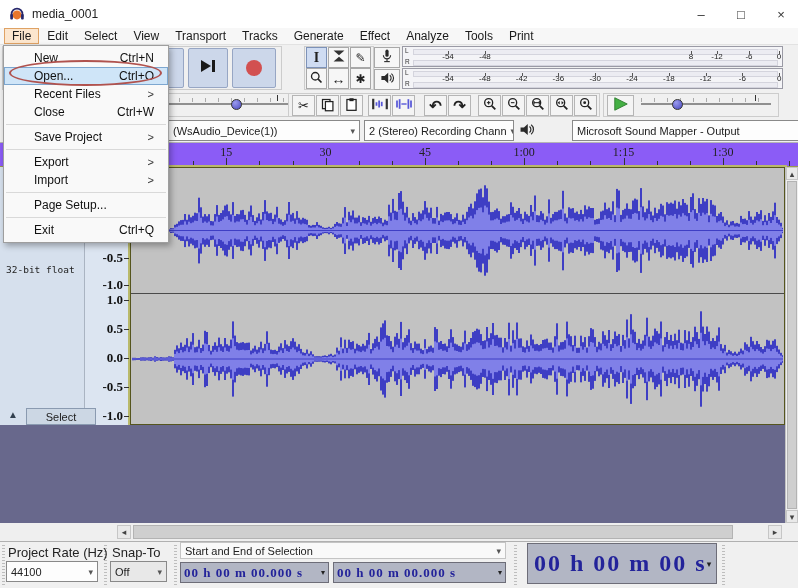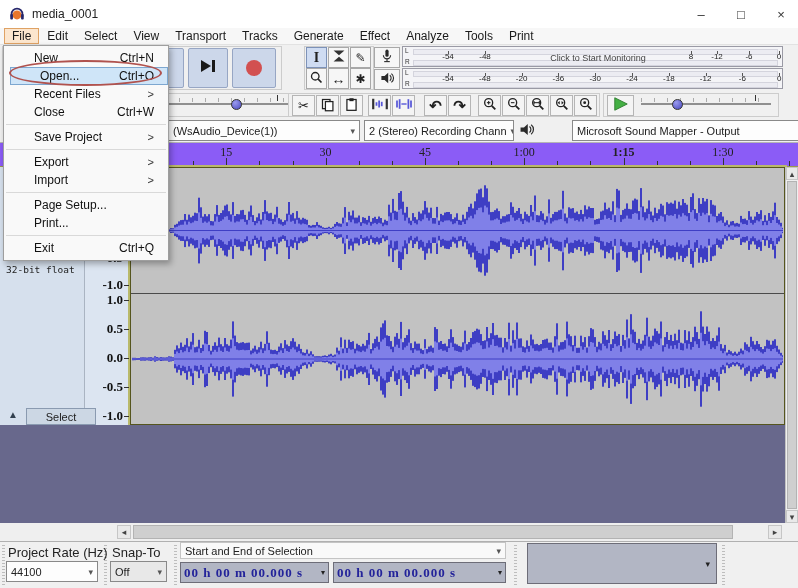--- a/index.html
+++ b/index.html
@@ -75,21 +75,21 @@
   .timefield .arr{margin-left:auto;font-size:8px;color:#222;}
   #audio-pos{left:527px;top:543px;width:190px;height:41px;background:#b2b6c4;border:1px solid #6d6d78;
              display:flex;align-items:center;box-sizing:border-box;padding:0 6px;}
   #audio-pos .tval{font-family:"Liberation Serif",serif;font-weight:700;font-size:24px;color:#23239a;
              letter-spacing:2px;white-space:nowrap;}
   #audio-pos .arr{margin-left:auto;font-size:9px;color:#222;}
   
   #file-menu{left:3px;top:45px;width:166px;background:#f9f9f9;border:1px solid #9e9e9e;
              box-shadow:2px 3px 6px rgba(0,0,0,.3);padding:3px 0;z-index:50;box-sizing:border-box;}
   .menu-item{height:18px;display:flex;align-items:center;padding:0 14px 0 30px;font-size:12px;color:#111;}
-  .menu-item.hl{background:#cfe5f8;box-shadow:inset 0 0 0 1px #7da7d0;margin-left:6px;}
+  .menu-item.hl{background:#cfe5f8;box-shadow:inset 0 0 0 1px #7da7d0;}
   .mi-short{margin-left:auto;}
   .mi-sub{margin-left:auto;font-size:11px;color:#333;}
   .menu-sep{height:1px;background:#d9d9d9;margin:3px 2px;}
   #annot-ellipse{position:absolute;left:5px;top:14px;width:153px;height:26px;border:2px solid #b0524e;
                  border-radius:50%;pointer-events:none;z-index:60;box-sizing:border-box;}
 </style>
 </head>
 <body>
 
 <div class="abs" id="titlebar">
@@ -181,40 +181,39 @@
       <span class="mtick" style="left:82px;top:4px;"></span>
      <span class="mnum" style="left:82px;top:6px;">-48</span>
       <span class="mtick" style="left:288px;top:4px;"></span>
      <span class="mnum" style="left:288px;top:6px;">8</span>
       <span class="mtick" style="left:314px;top:4px;"></span>
      <span class="mnum" style="left:314px;top:6px;">-12</span>
       <span class="mtick" style="left:346px;top:4px;"></span>
      <span class="mnum" style="left:346px;top:6px;">-6</span>
       <span class="mtick" style="left:376px;top:4px;"></span>
      <span class="mnum" style="left:376px;top:6px;">0</span>
-      <span class="monitor-text" style="left:95px;top:6px;width:200px;">Click to Start Monitoring</span>
     </div>
   <div class="tool" style="left:374px;top:24px;width:26px;height:21px;">
     <span><svg width="16" height="16" viewBox="0 0 20 20">
           <polygon points="3,7.5 7,7.5 11.5,3.5 11.5,16.5 7,12.5 3,12.5" fill="#2a2a2a"></polygon>
           <path d="M13.5 6.5 a4.5 4.5 0 0 1 0 7" fill="none" stroke="#2a2a2a" stroke-width="1.4"></path>
           <path d="M15.5 4.5 a7 7 0 0 1 0 11" fill="none" stroke="#2a2a2a" stroke-width="1.4"></path>
         </svg></span>
   </div>
   <div class="meterbox" id="play-meter" style="left:402px;top:23px;width:381px;height:21px;">
       <span class="mlr" style="top:1px;">L</span>
      <span class="mlr" style="top:12px;">R</span>
      <div class="mbar" style="top:2px;"></div>
      <div class="mbar" style="top:13px;"></div>
       <span class="mtick" style="left:45px;top:4px;"></span>
      <span class="mnum" style="left:45px;top:6px;">-54</span>
       <span class="mtick" style="left:81.8px;top:4px;"></span>
      <span class="mnum" style="left:81.8px;top:6px;">-48</span>
       <span class="mtick" style="left:118.6px;top:4px;"></span>
-     <span class="mnum" style="left:118.6px;top:6px;">-20</span>
+     <span class="mnum" style="left:118.6px;top:6px;">-42</span>
       <span class="mtick" style="left:155.39999999999998px;top:4px;"></span>
      <span class="mnum" style="left:155.39999999999998px;top:6px;">-36</span>
       <span class="mtick" style="left:192.2px;top:4px;"></span>
      <span class="mnum" style="left:192.2px;top:6px;">-30</span>
       <span class="mtick" style="left:229px;top:4px;"></span>
      <span class="mnum" style="left:229px;top:6px;">-24</span>
       <span class="mtick" style="left:265.79999999999995px;top:4px;"></span>
      <span class="mnum" style="left:265.79999999999995px;top:6px;">-18</span>
       <span class="mtick" style="left:302.59999999999997px;top:4px;"></span>
      <span class="mnum" style="left:302.59999999999997px;top:6px;">-12</span>
@@ -364,21 +363,21 @@
     <span class="tl-tick" style="left:623.5px;height:8px;"></span>
     <span class="tl-tick" style="left:656.6px;height:5px;"></span>
     <span class="tl-tick" style="left:689.7px;height:5px;"></span>
     <span class="tl-tick" style="left:722.8px;height:8px;"></span>
     <span class="tl-tick" style="left:755.9px;height:5px;"></span>
     <span class="tl-tick" style="left:789.0px;height:5px;"></span>
     <span class="tl-label" style="left:226.3px;">15</span>
     <span class="tl-label" style="left:325.6px;">30</span>
     <span class="tl-label" style="left:424.9px;">45</span>
     <span class="tl-label" style="left:524.2px;">1:00</span>
-    <span class="tl-label" style="left:623.5px;font-weight:bold;">1:15</span>
+    <span class="tl-label" style="left:623.5px;">1:15</span>
     <span class="tl-label" style="left:722.8px;">1:30</span>
   </div>
 
 <div class="abs" id="track-panel"></div>
 <div class="abs" id="track-ruler"></div>
 <div class="abs" id="wave-area"></div>
 <svg class="abs" id="wave1" width="651" height="123" style="left:132px;top:169px;">
     <rect x="0" y="60.3" width="2" height="2.4" fill="#3e3ec4"></rect>
     <rect x="0" y="60.9" width="2" height="1.3" fill="#8080e8"></rect>
     <rect x="2" y="60.6" width="2" height="1.7" fill="#3e3ec4"></rect>
@@ -1754,20 +1753,21 @@
 </div>
 <div class="timefield" style="left:180px;top:562px;width:149px;">
   <span class="tval">00 h 00 m 00.000 s</span>
   <span class="arr">▾</span>
 </div>
 <div class="timefield" style="left:333px;top:562px;width:173px;">
   <span class="tval">00 h 00 m 00.000 s</span>
   <span class="arr">▾</span>
 </div>
 <div class="abs" id="audio-pos">
+  <span class="tval">00 h 00 m 00 s</span>
   <span class="arr">▾</span>
 </div>
 
 <div class="abs" id="file-menu">
   <div id="file-menu-items">
       <div class="menu-item">
        <span>New</span>
         <span class="mi-short">Ctrl+N</span>
      </div>
       <div class="menu-item hl">
@@ -1793,23 +1793,20 @@
         <span class="mi-sub">&gt;</span>
      </div>
       <div class="menu-item">
        <span>Import</span>
         <span class="mi-sub">&gt;</span>
      </div>
       <div class="menu-sep"></div>
       <div class="menu-item">
        <span>Page Setup...</span>
      </div>
-      <div class="menu-item">
-       <span>Print...</span>
-     </div>
       <div class="menu-sep"></div>
       <div class="menu-item">
        <span>Exit</span>
         <span class="mi-short">Ctrl+Q</span>
      </div>
     </div>
   <div id="annot-ellipse"></div>
 </div>
 
 </body></html>

